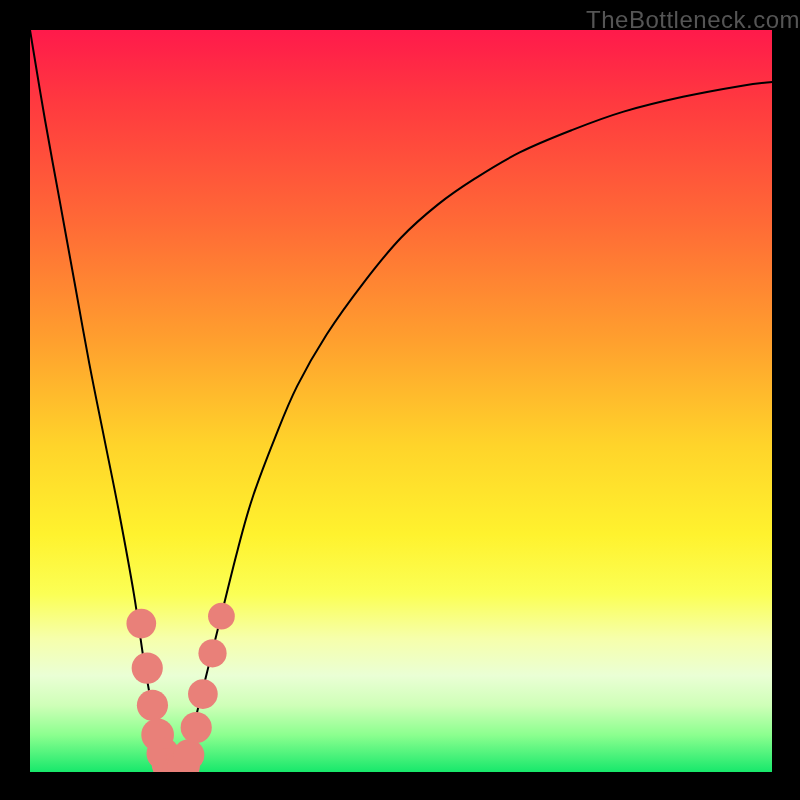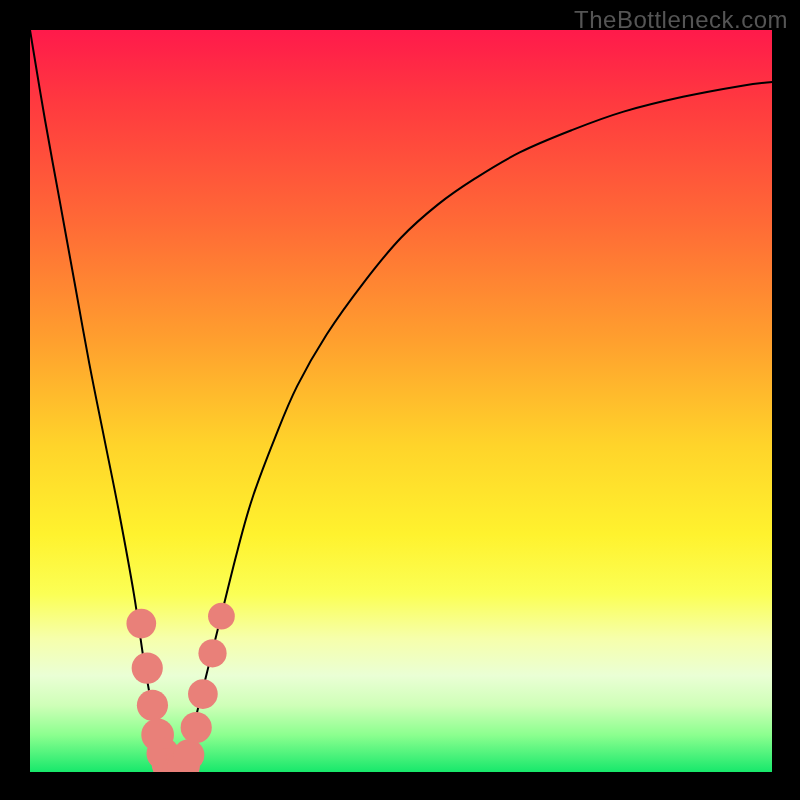--- a/index.html
+++ b/index.html
@@ -35,21 +35,21 @@
       #f6ffab 82%,
       #eaffd5 87%,
       #cfffb8 91%,
       #8cff8f 95%,
       #17e86b 100%
     );
   }
   .watermark {
     position: absolute;
     top: 6px;
-    right: 12px;
+    right: 0;
     color: #555;
     font-size: 24px;
     letter-spacing: 0.5px;
     user-select: none;
   }
   svg {
     position: absolute;
     left: 0;
     top: 0;
   }

